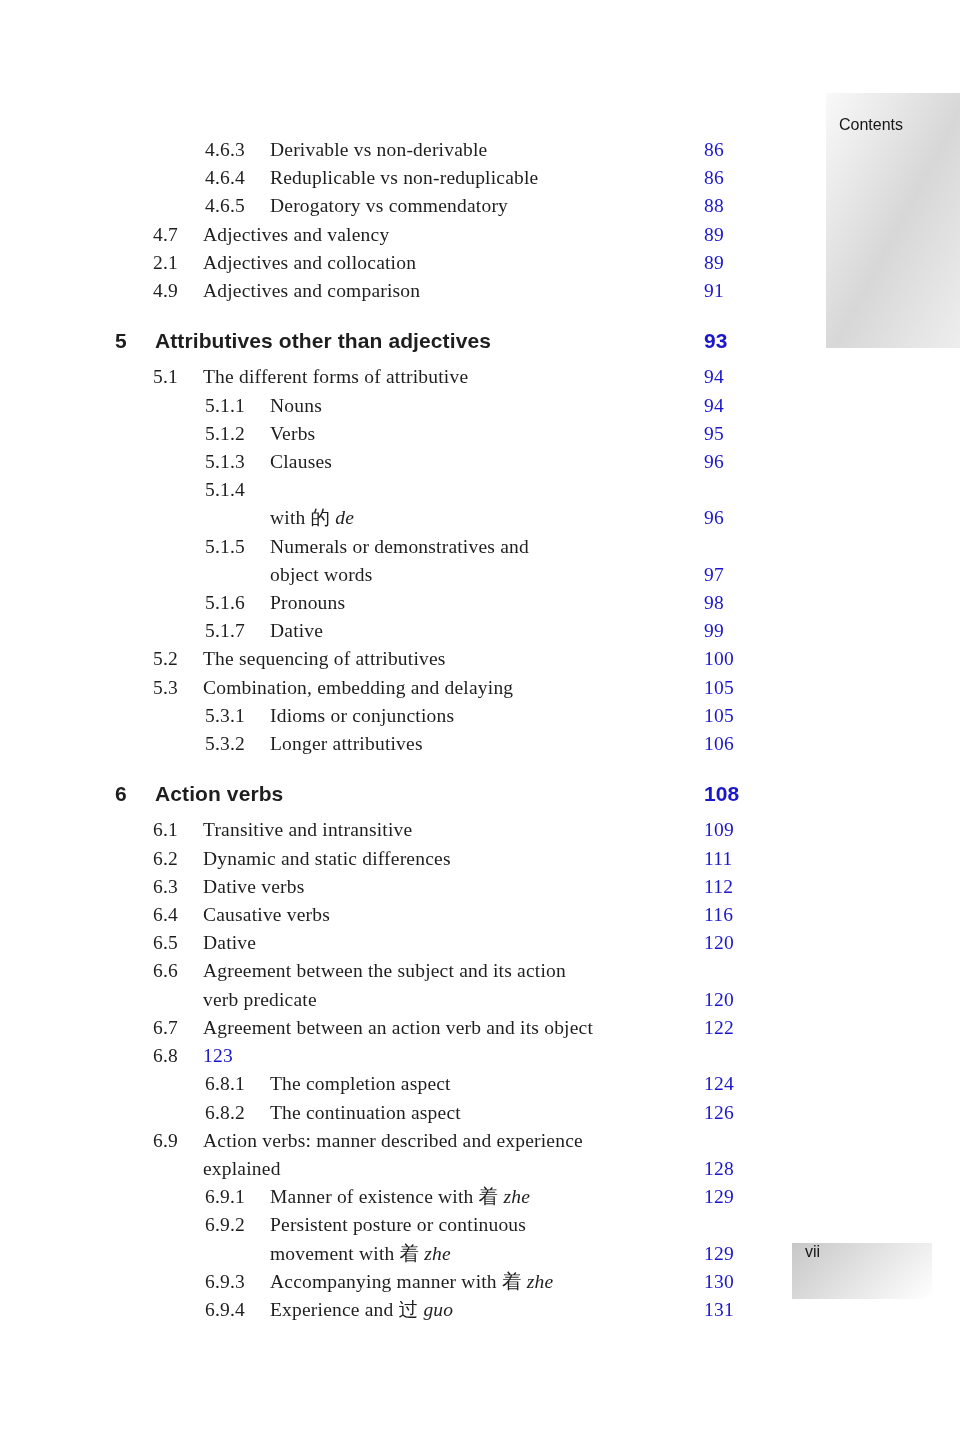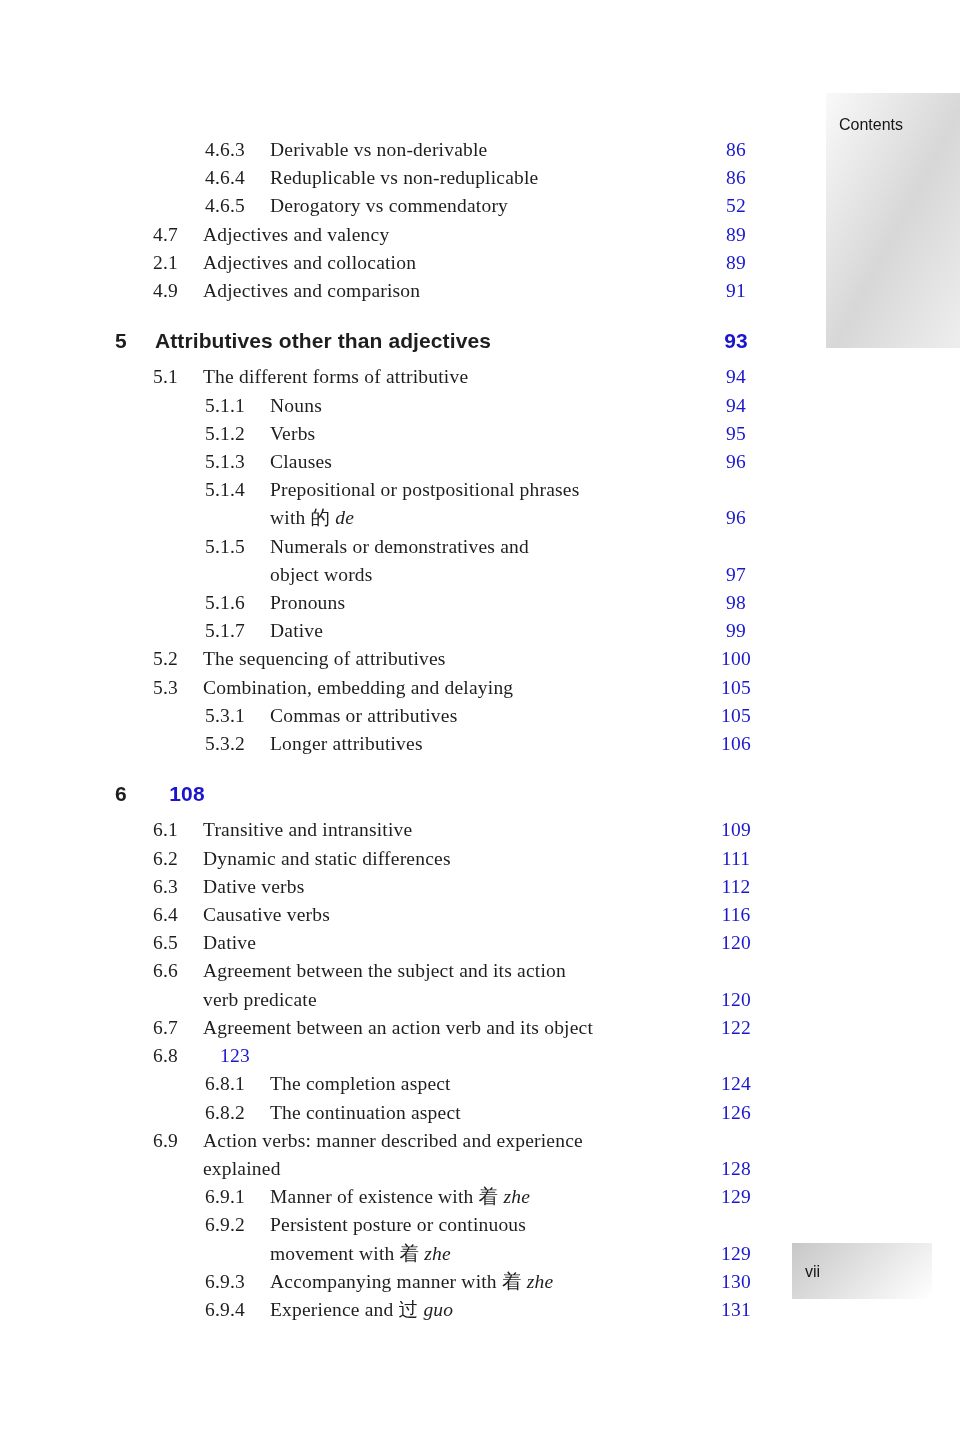--- a/index.html
+++ b/index.html
@@ -9,40 +9,40 @@
     font-family:"Liberation Serif","DejaVu Serif",serif;
     color:#1e1e1e;
   }
   .toc { position:absolute; left:115px; top:104px; width:653px;margin-top:32px; }
   .line { display:flex; line-height:28.2px; font-size:19.5px; letter-spacing:0.2px; }
   .num   { flex:0 0 auto; }
   .lvl1 .num { width:40px; }
   .lvl2 .num { margin-left:38px; width:50px; }
   .lvl3 .num { margin-left:90px; width:65px; }
   .title { flex:1 1 auto; }
-  .page  { flex:0 0 64px; text-align:center; color:#1a16cc; }
+  .page  { flex:0 0 64px; text-align:left; color:#1a16cc; }
   .chapter { margin-top:22px; margin-bottom:8px; }
   .chapter .line {
     font-family:"Liberation Sans","DejaVu Sans",sans-serif;
     font-weight:bold; font-size:21px; letter-spacing:0.1px;
   }
   .py { font-weight:normal; font-style:italic;text-align:center; }
   .cn { font-family:"DejaVu Sans","Liberation Sans",sans-serif; }
   .corner-box {
     position:absolute; left:792px; width:140px;
     font-family:"Liberation Sans","DejaVu Sans",sans-serif;
     font-size:16px; color:#161616;
   }
   .contents-box {
     top:93px; height:255px; padding:23px 0 0 13px;
     background:linear-gradient(118deg,#f9f9f9 0%,#d7d7d7 52%,#efefef 100%);
     margin-left:34px;
   }
   .vii-box {
-    top:1243px; height:56px; padding:20px 0 0 13px;
+    top:1243px; height:56px; padding:0 0 0 13px;
     background:linear-gradient(135deg,#c7c7c7 0%,#e6e6e6 55%,#ffffff 100%);
   }
 </style>
 </head>
 <body>
 
 <div class="page-root">
 
   <div class="corner-box contents-box">
     <span>Contents</span>
@@ -60,21 +60,21 @@
         <div class="line">
           <span class="num">4.6.4</span>
           <span class="title"><span>Reduplicable vs non-reduplicable</span></span>
           <span class="page">86</span>
         </div>
       </div>
       <div class="item lvl3">
         <div class="line">
           <span class="num">4.6.5</span>
           <span class="title"><span>Derogatory vs commendatory</span></span>
-          <span class="page">52</span>
+          <span class="page">88</span>
         </div>
       </div>
       <div class="item lvl2">
         <div class="line">
           <span class="num">4.7</span>
           <span class="title"><span>Adjectives and valency</span></span>
           <span class="page">89</span>
         </div>
       </div>
       <div class="item lvl2">
@@ -122,21 +122,20 @@
       <div class="item lvl3">
         <div class="line">
           <span class="num">5.1.3</span>
           <span class="title"><span>Clauses</span></span>
           <span class="page">96</span>
         </div>
       </div>
       <div class="item lvl3">
         <div class="line">
           <span class="num">5.1.4</span>
-          <span class="title"><span>Prepositional or postpositional phrases</span></span>
           <span class="page"></span>
         </div>
         <div class="line">
           <span class="num"></span>
           <span class="title"><span>with </span><span class="cn">的</span><span> </span><span class="py">de</span></span>
           <span class="page">96</span>
         </div>
       </div>
       <div class="item lvl3">
         <div class="line">
@@ -174,34 +173,35 @@
       <div class="item lvl2">
         <div class="line">
           <span class="num">5.3</span>
           <span class="title"><span>Combination, embedding and delaying</span></span>
           <span class="page">105</span>
         </div>
       </div>
       <div class="item lvl3">
         <div class="line">
           <span class="num">5.3.1</span>
-          <span class="title"><span>Commas or attributives</span></span>
+          <span class="title"><span>Idioms or conjunctions</span></span>
           <span class="page">105</span>
         </div>
       </div>
       <div class="item lvl3">
         <div class="line">
           <span class="num">5.3.2</span>
           <span class="title"><span>Longer attributives</span></span>
           <span class="page">106</span>
         </div>
       </div>
       <div class="item lvl1 chapter">
         <div class="line">
           <span class="num">6</span>
+          <span class="title"><span>Action verbs</span></span>
           <span class="page">108</span>
         </div>
       </div>
       <div class="item lvl2">
         <div class="line">
           <span class="num">6.1</span>
           <span class="title"><span>Transitive and intransitive</span></span>
           <span class="page">109</span>
         </div>
       </div>

